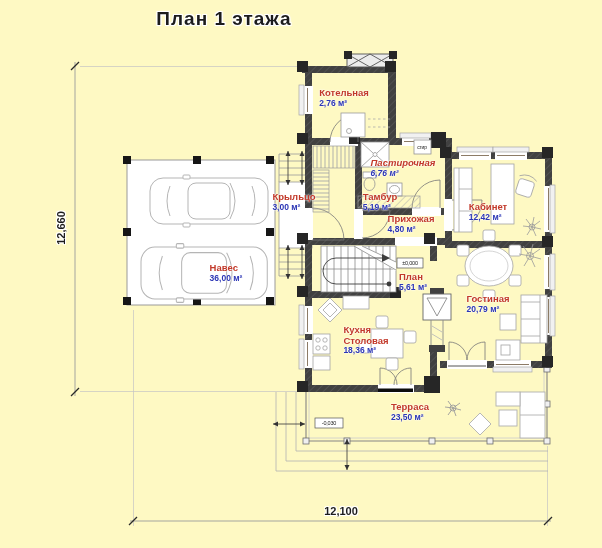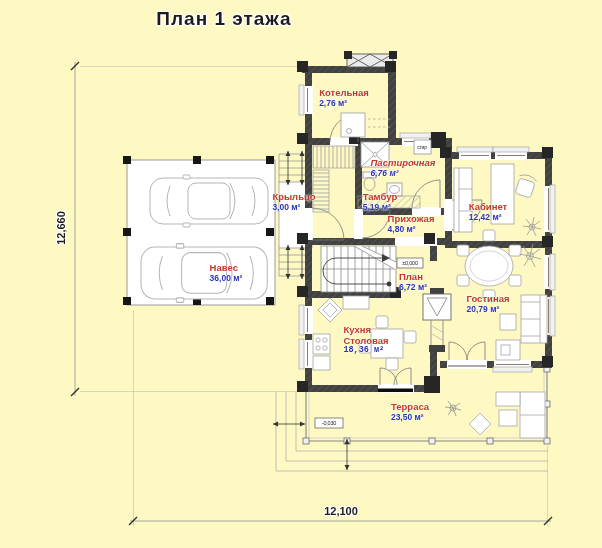--- a/index.html
+++ b/index.html
@@ -11,21 +11,21 @@
   html,body{margin:0;padding:0;background:#ffffff;}
   #stage{position:relative;width:602px;height:548px;background:#fef9c3;overflow:hidden;
          font-family:"Liberation Sans","DejaVu Sans",sans-serif;}
   #planSvg{position:absolute;left:0;top:0;}
   .lbl{position:absolute;transform:translate(-50%,-50%);text-align:left;line-height:1.12;
        white-space:nowrap;pointer-events:none;}
   .rname{color:var(--room-name);font-weight:bold;font-size:9.5px;
          text-shadow:0 0 2px #fff,0 0 2px #fff;}
   .rarea{color:var(--room-area);font-weight:bold;font-size:8.5px;
          text-shadow:0 0 2px #fff,0 0 2px #fff;}
-  .rarea.gap{margin-top:0;font-family:Liberation Mono, monospace;}
+  .rarea.gap{margin-top:0;}
   #title{position:absolute;transform:translate(-50%,-50%);color:var(--dimension-text);
          font-size:19px;font-weight:bold;letter-spacing:1px;
          text-shadow:1px 1px 0 #fff,-1px -1px 0 #fff,1px -1px 0 #fff,-1px 1px 0 #fff,0 0 3px #fff;}
   .dimtext{position:absolute;transform:translate(-50%,-50%);color:var(--dimension-text);
          font-size:11px;font-weight:bold;
          text-shadow:1px 1px 0 #fff,-1px -1px 0 #fff,1px -1px 0 #fff,-1px 1px 0 #fff;}
   .dimtext.vert{transform:translate(-50%,-50%) rotate(-90deg);}
   .tinytext{position:absolute;transform:translate(-50%,-50%);color:#222;font-size:5.5px;
          letter-spacing:-0.2px;}
 </style>
@@ -436,21 +436,21 @@
 <div class="lbl" style="left:411px;top:224px;">
   <div class="rname">Прихожая</div>
   <div class="rarea">4,80 м²</div>
 </div>
 <div class="lbl" style="left:488px;top:212px;">
   <div class="rname">Кабинет</div>
   <div class="rarea">12,42 м²</div>
 </div>
 <div class="lbl" style="left:413px;top:282px;">
   <div class="rname">План</div>
-  <div class="rarea">6,72 м²</div>
+  <div class="rarea">5,61 м²</div>
 </div>
 <div class="lbl" style="left:488px;top:304px;">
   <div class="rname">Гостиная</div>
   <div class="rarea">20,79 м²</div>
 </div>
 <div class="lbl" style="left:366px;top:340px;">
   <div class="rname">Кухня</div>
   <div class="rname">Столовая</div>
   <div class="rarea gap">18,36 м²</div>
 </div>

